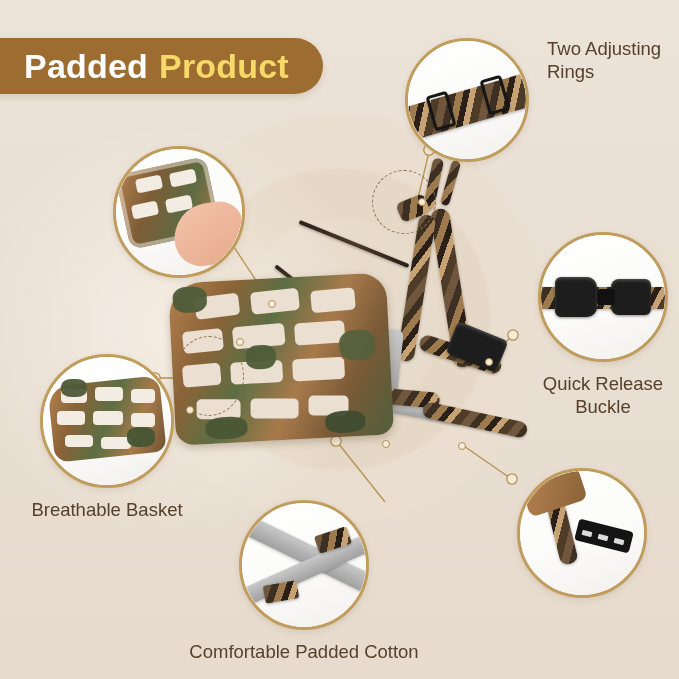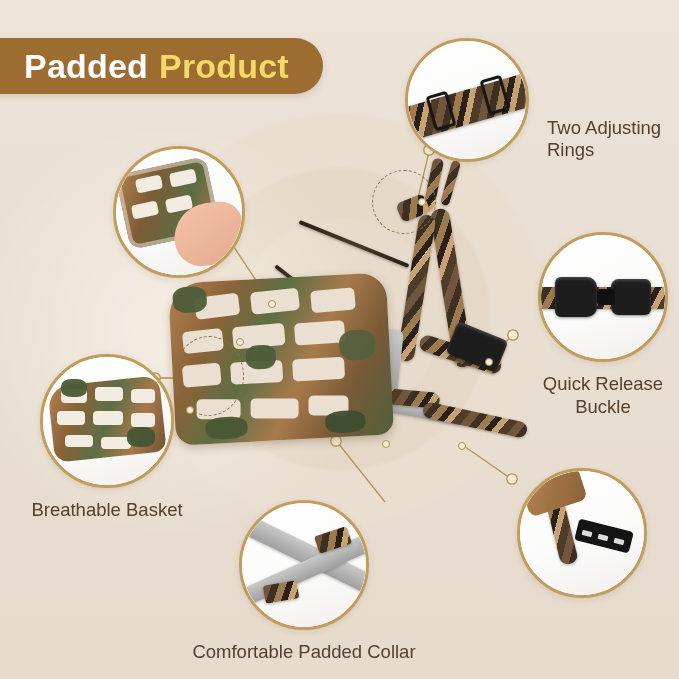--- a/index.html
+++ b/index.html
@@ -247,21 +247,21 @@
     <div class="dashed-ring" style="left:222px; top:20px; width:62px; height:62px;"></div>
     <div class="dot-marker" style="left:268px; top:48px;"></div>
 
     <div class="dot-marker" style="left:118px; top:150px;"></div>
     <div class="dot-marker" style="left:335px; top:208px;"></div>
     <div class="dot-marker" style="left:232px; top:290px;"></div>
     <div class="dot-marker" style="left:308px; top:292px;"></div>
   </div>
 
   <div class="callout" style="left:405px; top:38px; width:274px;">
-    <div style="display:flex; align-items:flex-end; gap:18px;">
+    <div style="display:flex; align-items:flex-start; gap:18px;">
       <div class="bubble" style="width:118px; height:118px; flex:0 0 118px;">
         <div class="inner">
           <div class="art">
             <div class="strap" style="left:-12px; top:48px; width:150px; height:34px; transform:rotate(-16deg);"></div>
             <div class="ringclip" style="left:22px; top:52px; width:16px; height:30px; transform:rotate(-16deg);"></div>
             <div class="ringclip" style="left:76px; top:36px; width:16px; height:30px; transform:rotate(-16deg);"></div>
           </div>
         </div>
       </div>
       <div class="cap left" style="margin-top:0;">Two Adjusting
@@ -331,21 +331,21 @@
     <div class="bubble" style="width:124px; height:124px; margin:0 auto;">
       <div class="inner">
         <div class="art">
           <div class="pad" style="left:-10px; top:40px; width:146px; height:20px; transform:rotate(26deg);"></div>
           <div class="pad" style="left:-6px; top:58px; width:140px; height:18px; transform:rotate(-24deg);"></div>
           <div class="strap" style="left:74px; top:28px; width:34px; height:18px; transform:rotate(-18deg);"></div>
           <div class="strap" style="left:22px; top:80px; width:34px; height:18px; transform:rotate(-10deg);"></div>
         </div>
       </div>
     </div>
-    <div class="cap lead">Comfortable Padded Collar</div>
+    <div class="cap lead">Comfortable Padded Cotton</div>
   </div>
 
   <div class="callout" style="left:492px; top:468px; width:180px;">
     <div class="bubble" style="width:124px; height:124px; margin:0 auto;">
       <div class="inner">
         <div class="art">
           <div class="strap" style="left:30px; top:2px; width:18px; height:92px; transform:rotate(-14deg); border-radius:8px;"></div>
           <div style="position:absolute; left:56px; top:54px; width:56px; height:22px; background:#141414; border-radius:4px; transform:rotate(14deg);"></div>
           <div style="position:absolute; left:62px; top:60px; width:10px; height:5px; background:#dcdcdc; border-radius:1px; transform:rotate(14deg);"></div>
           <div style="position:absolute; left:78px; top:64px; width:10px; height:5px; background:#dcdcdc; border-radius:1px; transform:rotate(14deg);"></div>

